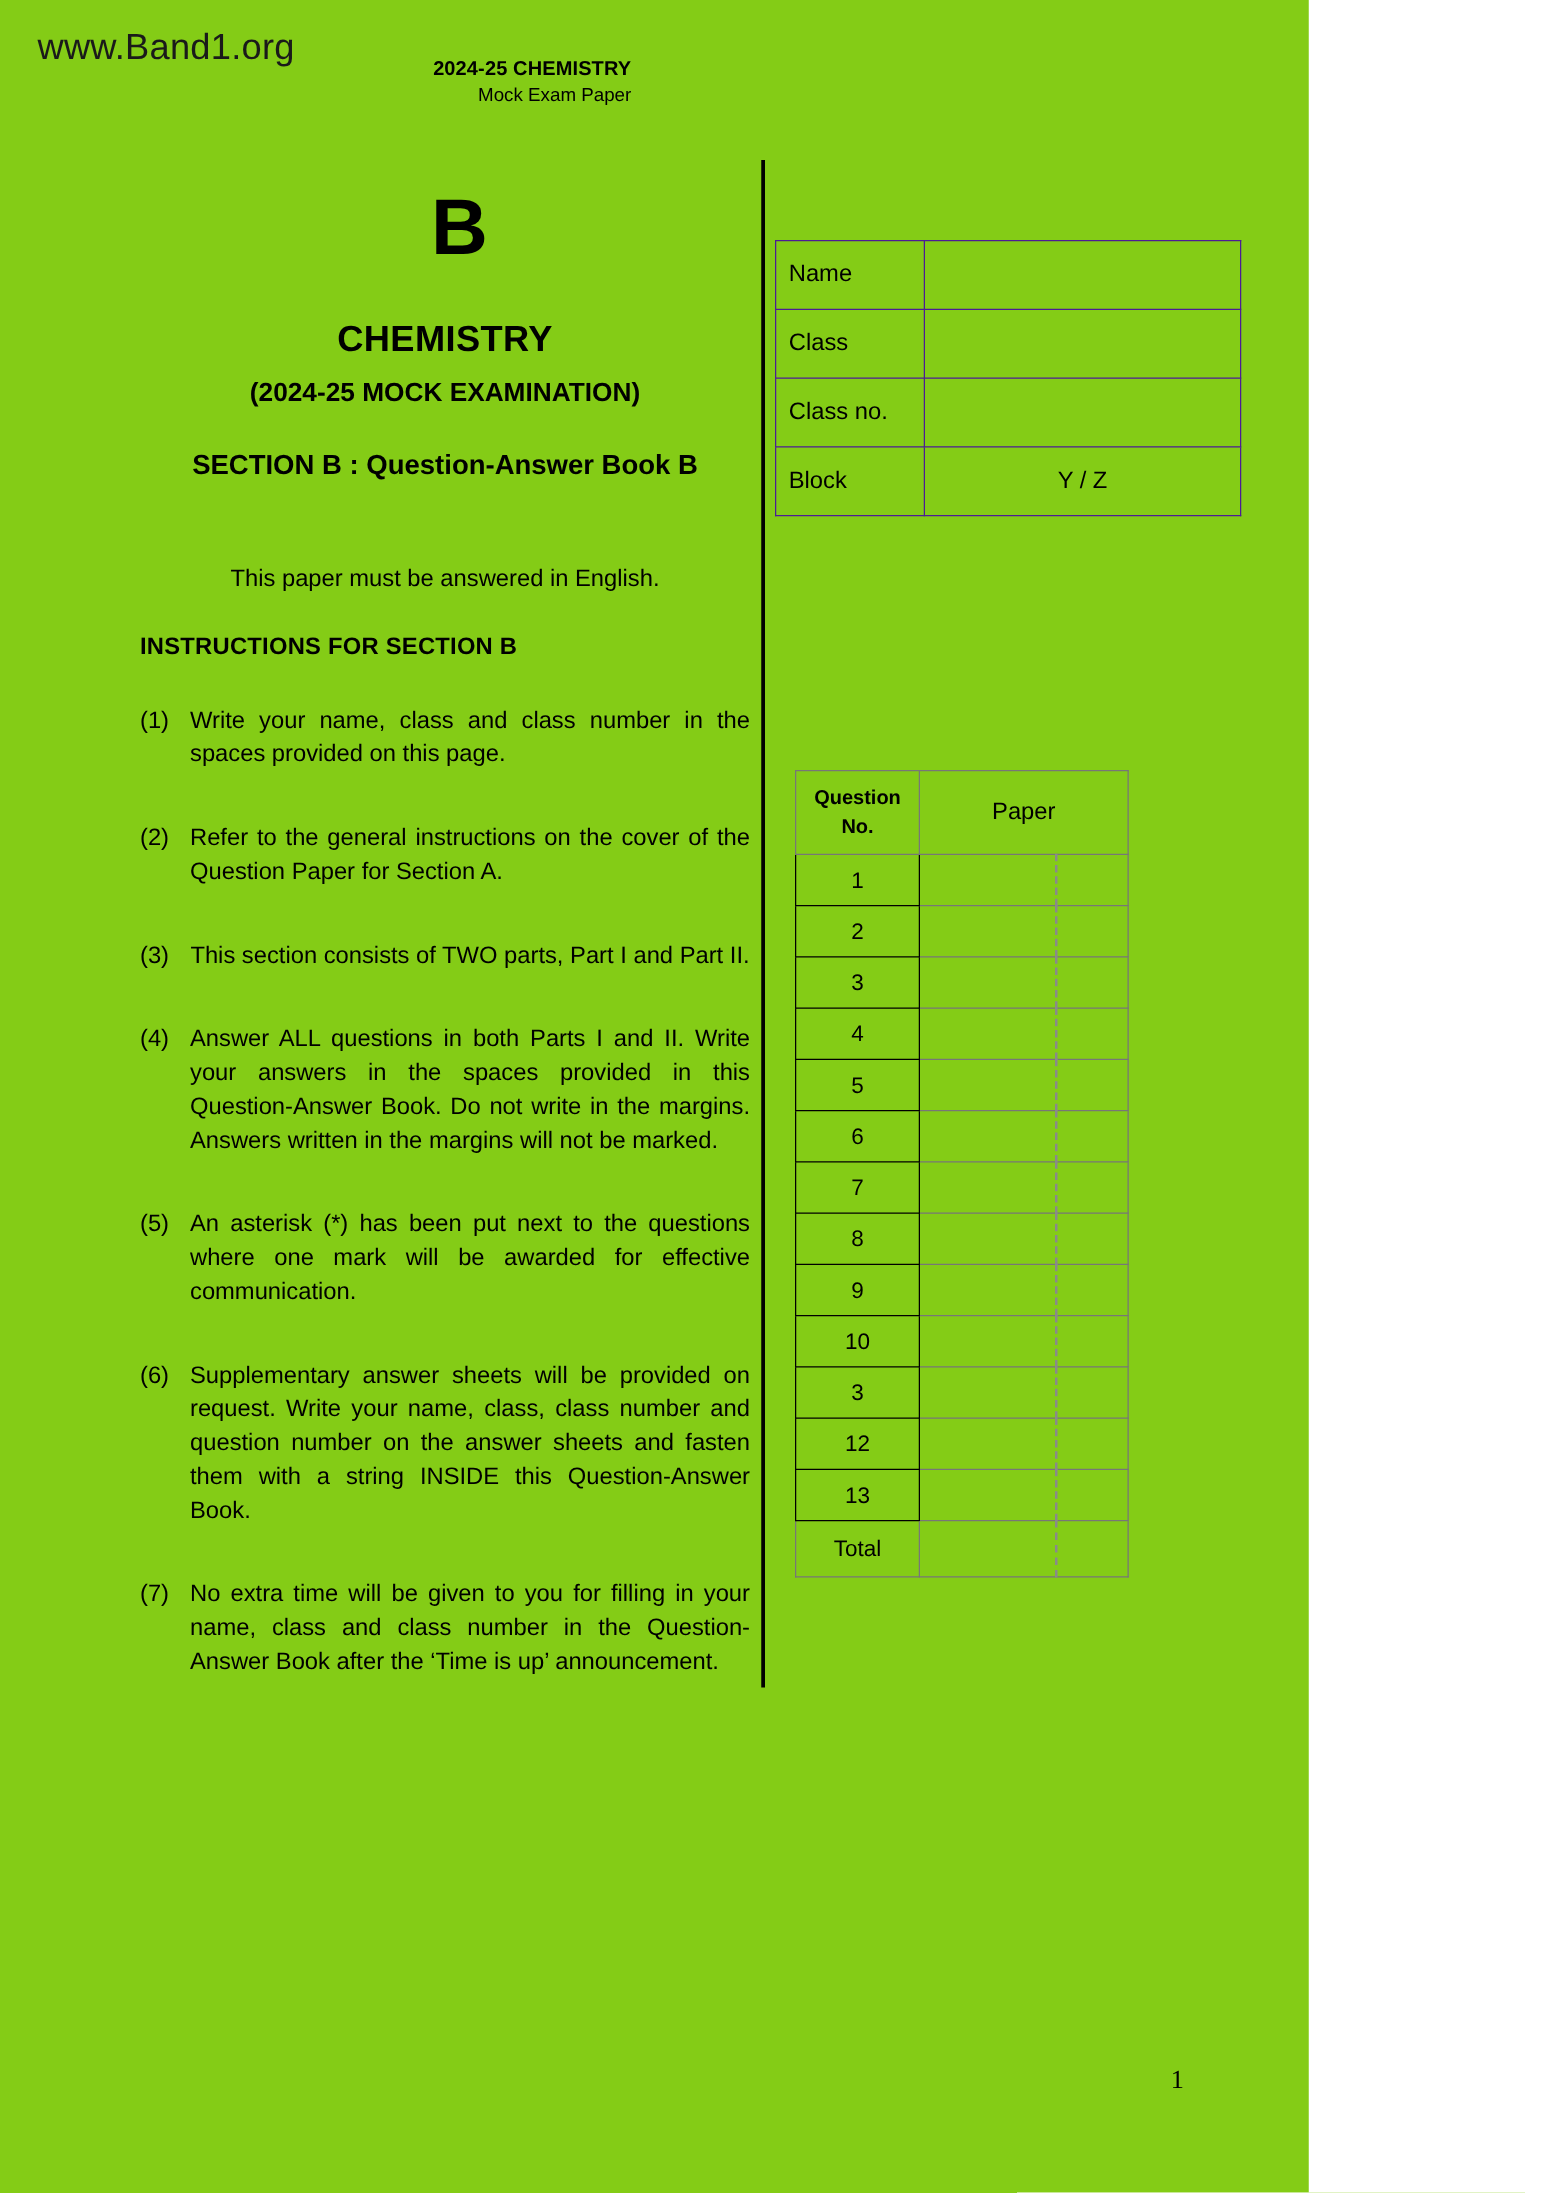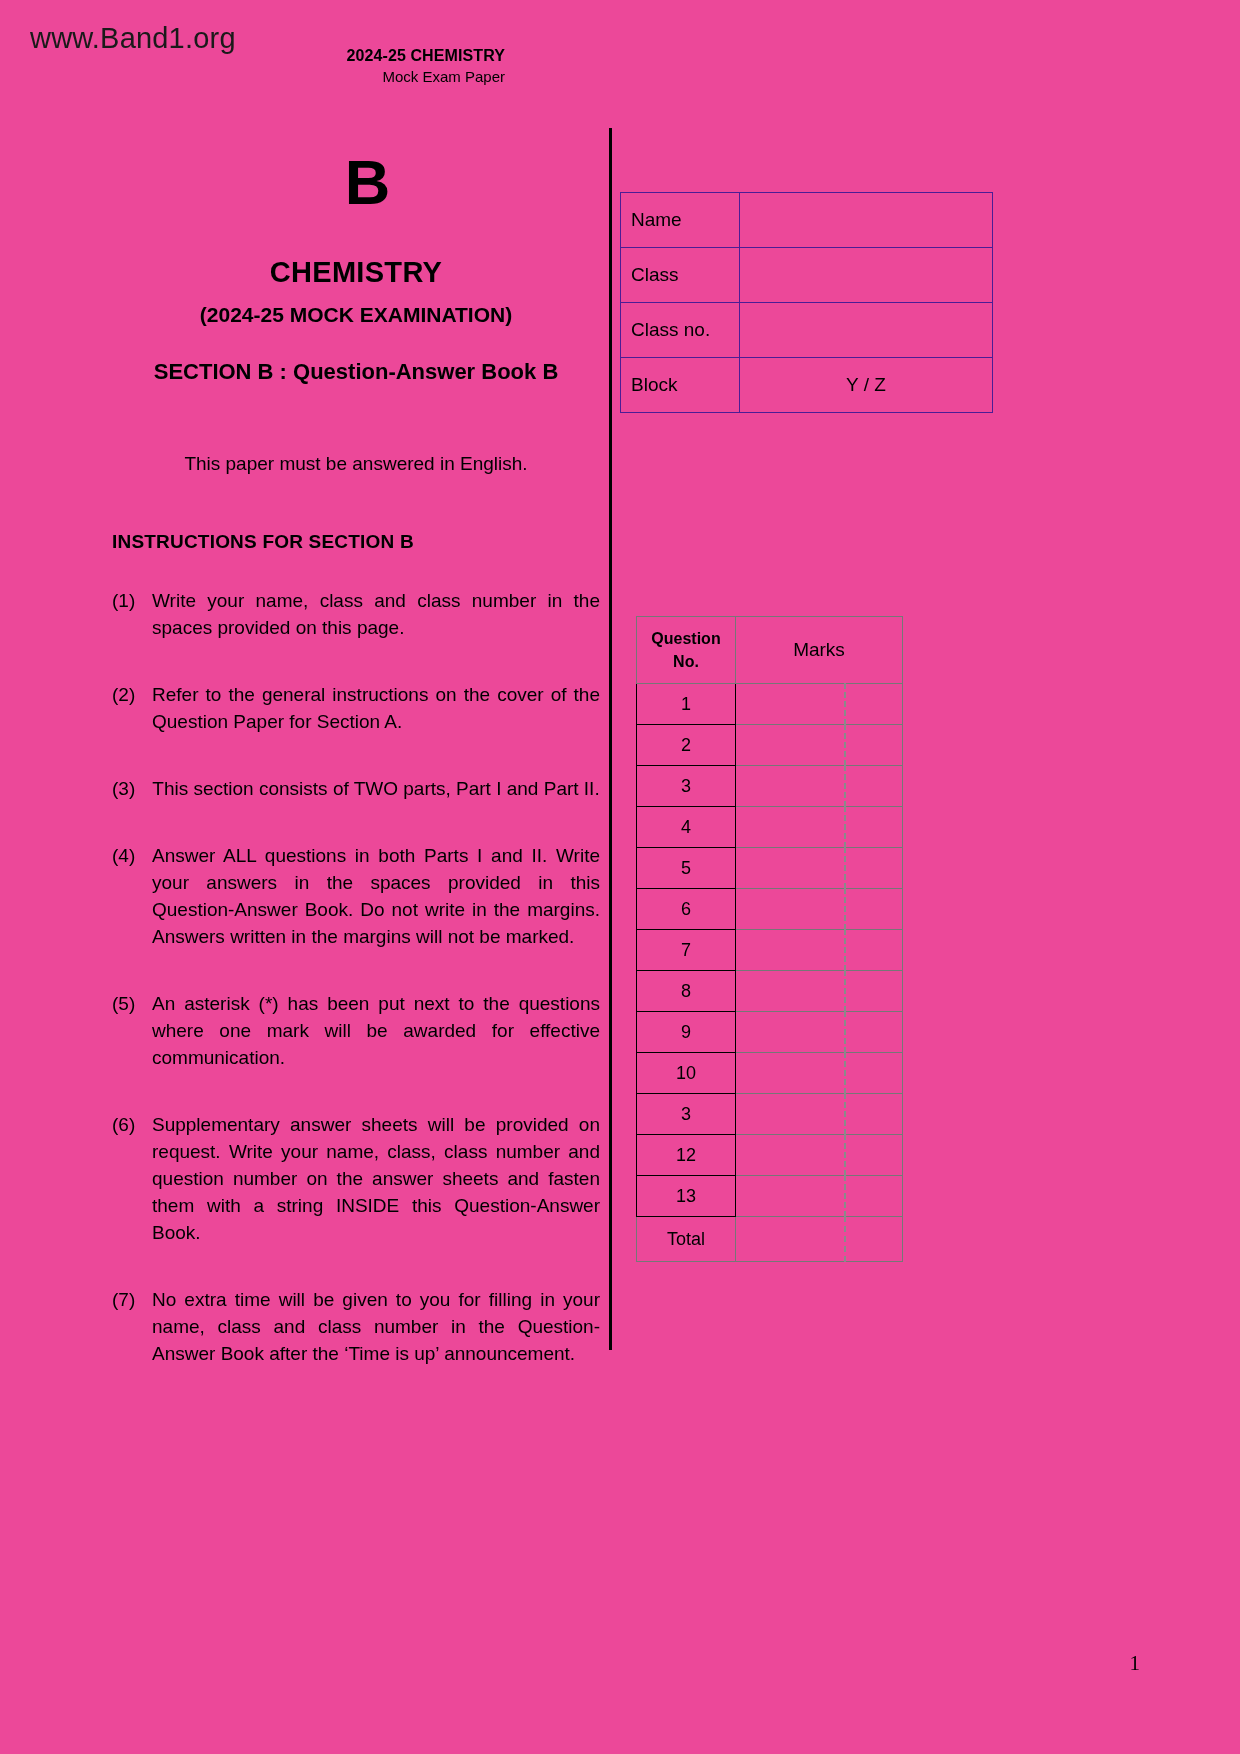--- a/index.html
+++ b/index.html
@@ -2,23 +2,23 @@
 <html><head>
 <meta charset="utf-8">
 <style>
   html, body {
     margin: 0;
     padding: 0;
     background: #ffffff;
   }
   .page {
     position: relative;
-    width: 1240px;
+    width: 1047px;
     height: 1754px;
-    background: #ec4899;
+    background: #84cc16;
     overflow: hidden;
     font-family: "Liberation Sans", sans-serif;
     color: #000000;
   }
 
   
   .watermark {
     position: absolute;
     left: 30px;
     top: 22px;
@@ -99,21 +99,21 @@
     text-align: center;
     font-size: 22px;
     font-weight: bold;
   }
   .english-line {
     margin-top: 68px;
     text-align: center;
     font-size: 19px;
   }
   .instr-title {
-    margin-top: 56px;
+    margin-top: 32px;
     font-size: 19px;
     font-weight: bold;
     letter-spacing: 0.2px;
   }
 
   .instr-list {
     margin-top: 34px;
   }
   .instr-item {
     display: flex;
@@ -307,21 +307,21 @@
     </tbody>
   </table>
 
   <table class="marks-table">
     <thead>
       <tr>
         <th class="qno-head">
           <div>Question</div>
           <div>No.</div>
         </th>
-        <th class="marks-head">Marks</th>
+        <th class="marks-head">Paper</th>
       </tr>
     </thead>
     <tbody>
       <tr>
         <td class="qno">1</td>
         <td class="mk">
             <span class="dash"></span>
           </td>
       </tr>
       <tr>

